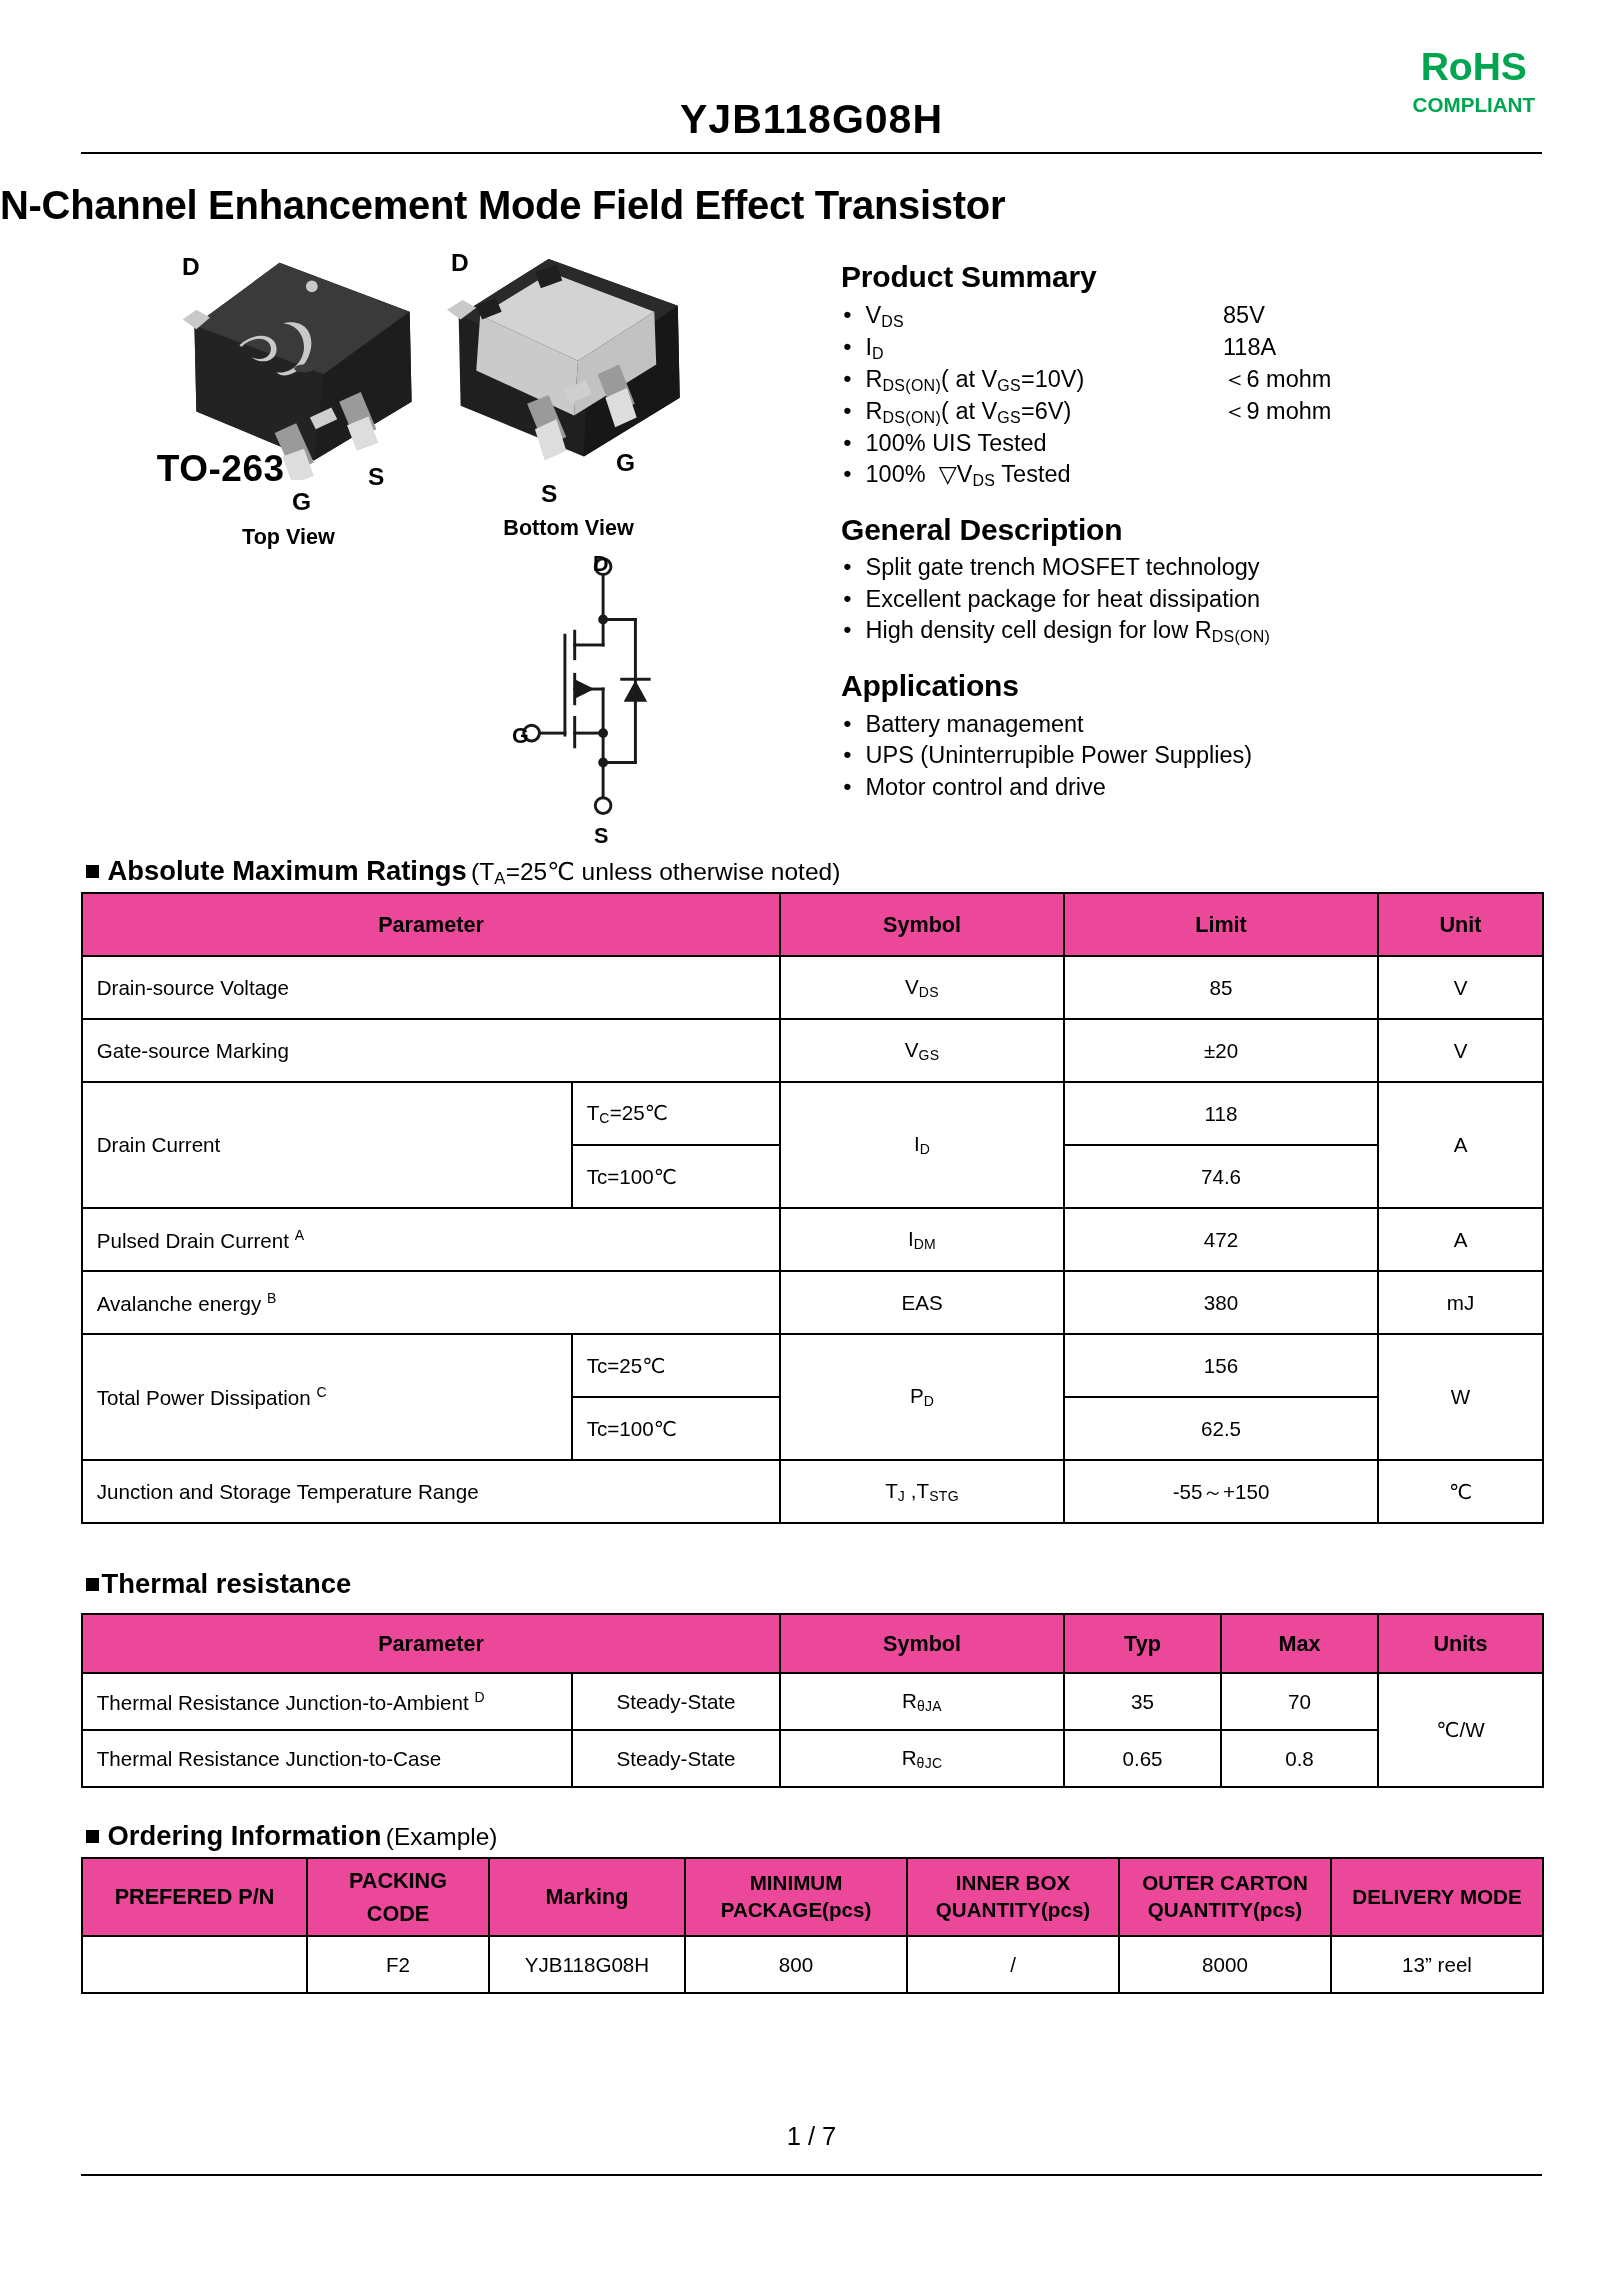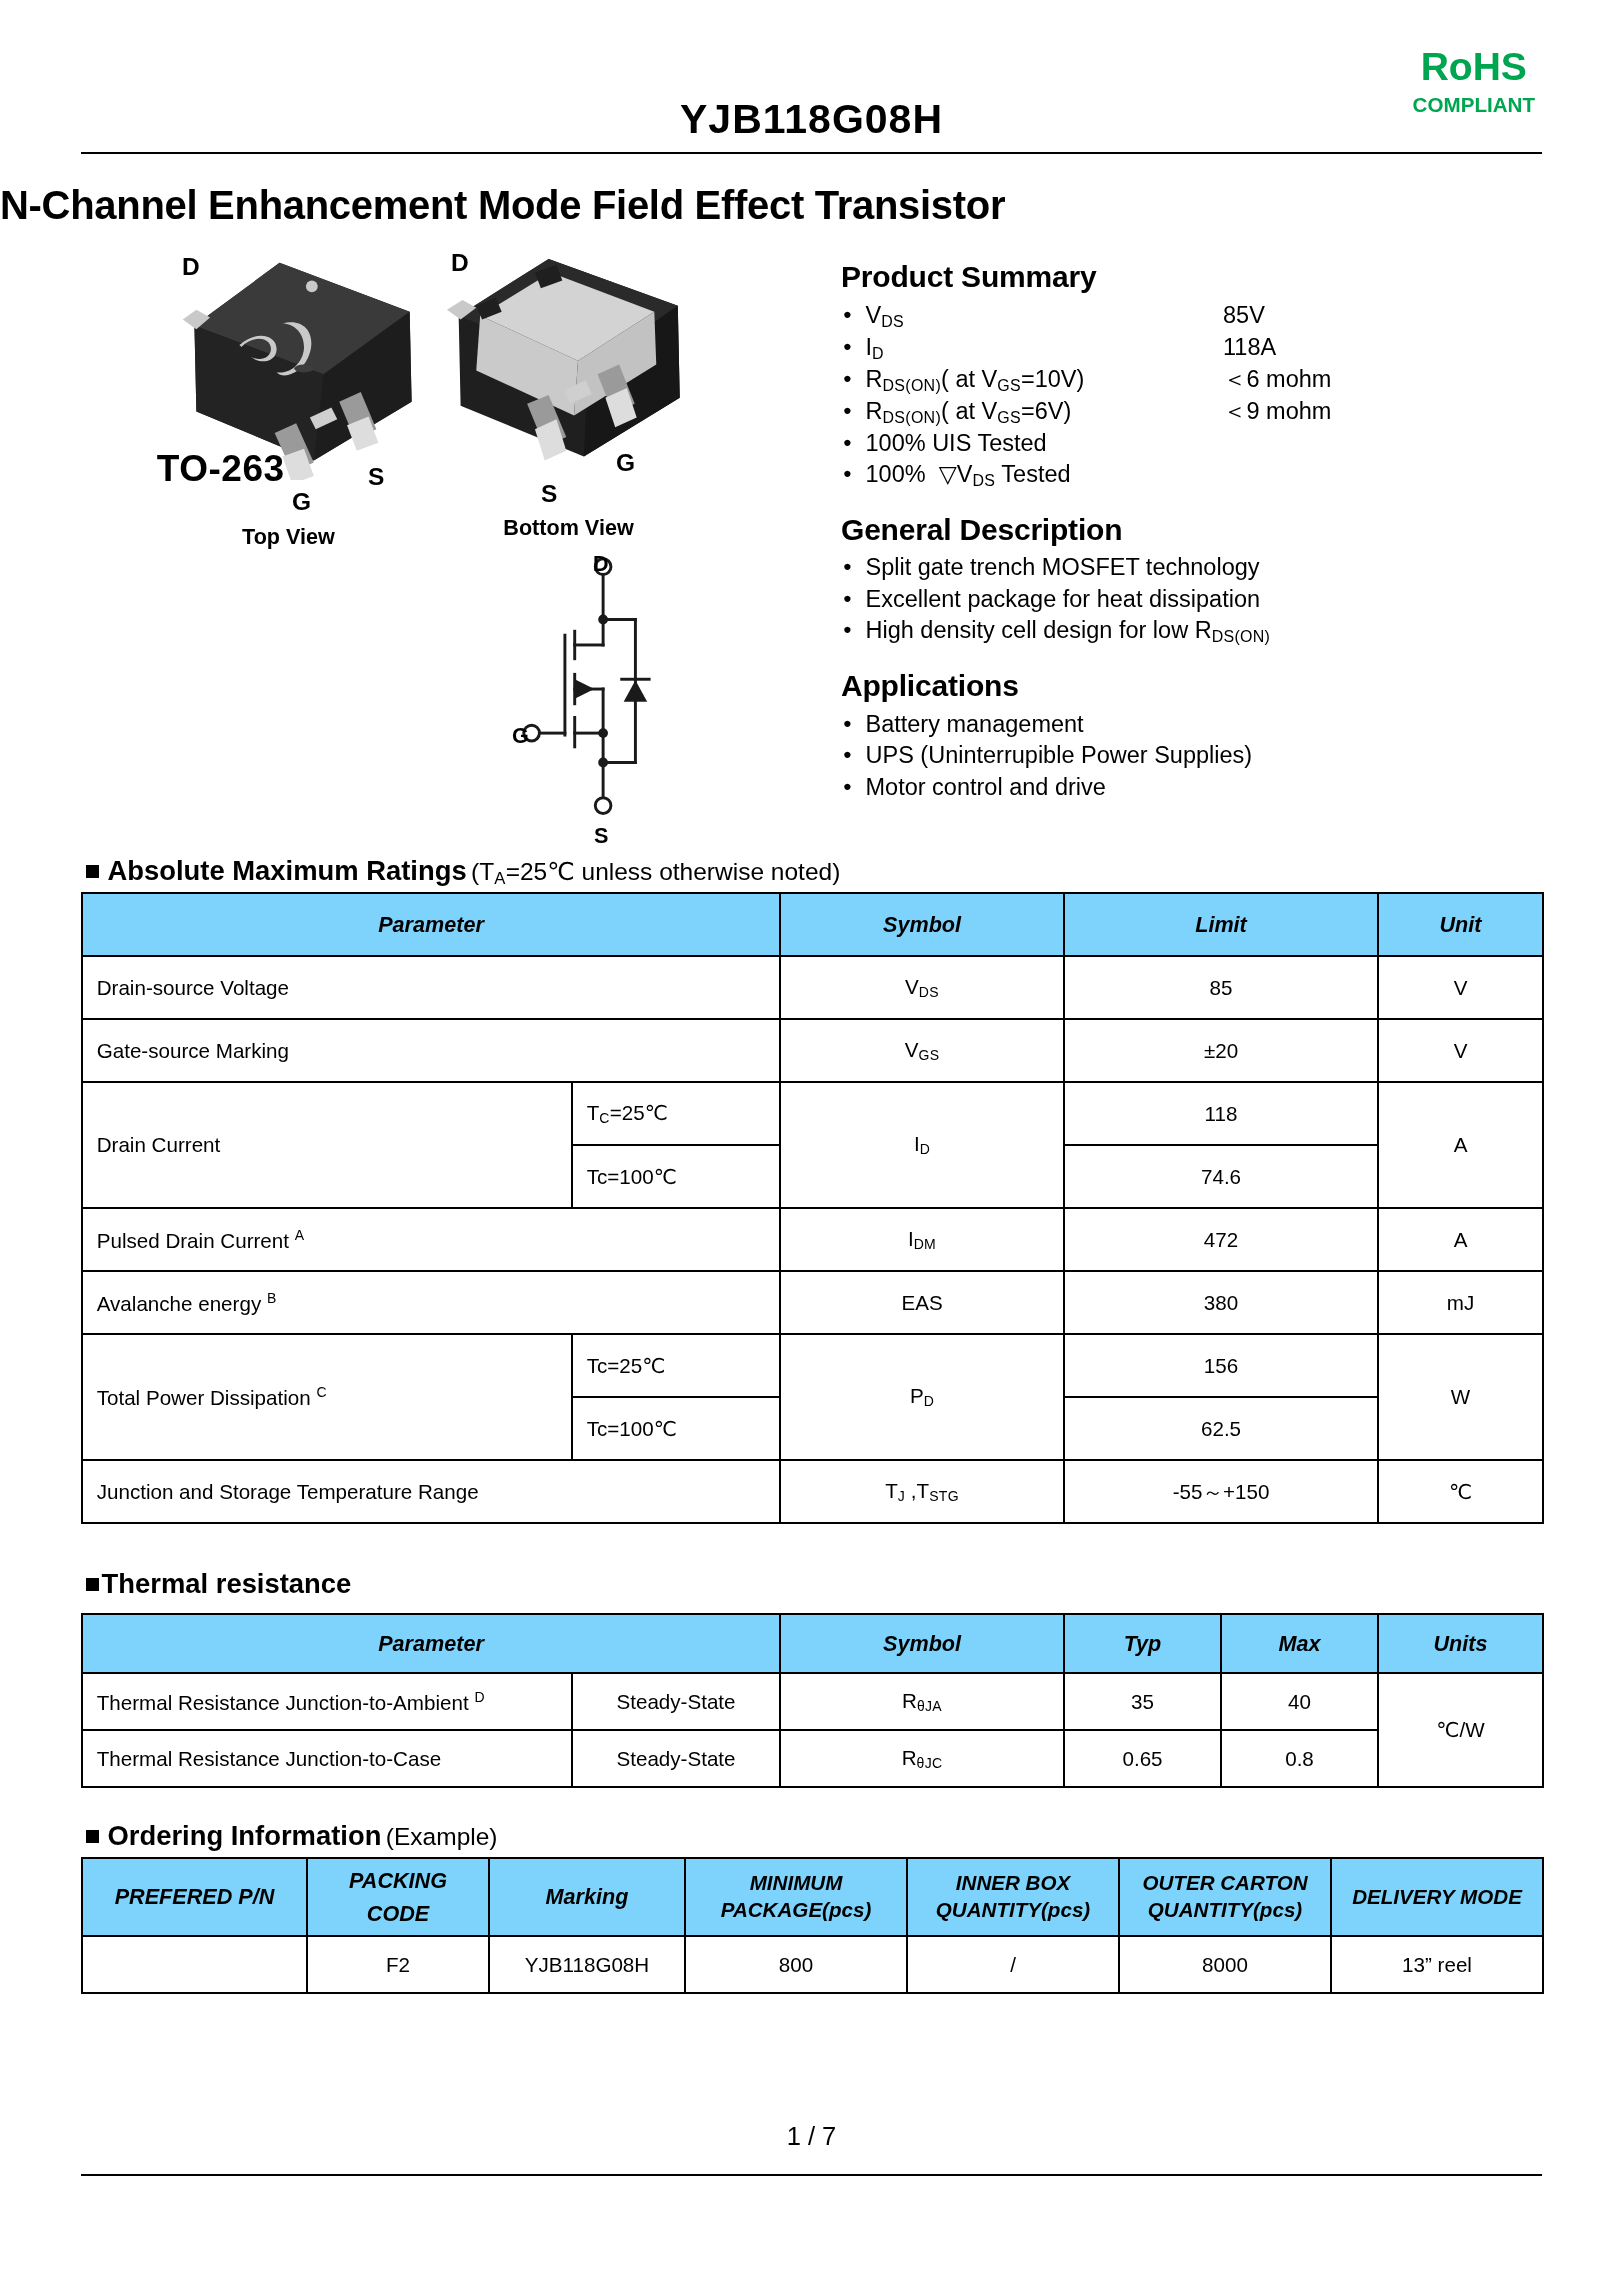--- a/index.html
+++ b/index.html
@@ -45,21 +45,21 @@
   .sect{position:absolute;font-weight:bold;}
   .sect .sq{display:inline-block;width:12.7px;height:12.7px;background:#000;vertical-align:2px;margin-right:8.8px;}
   .sect .t1{font-size:27.4px;}
   .sect .t2{font-size:24.5px;font-weight:normal;}
 
   
   table{border-collapse:collapse;position:absolute;table-layout:fixed;}
   table.bt{border:2.9px solid #000;}
   td,th{border:2px solid #000;padding:0;margin:0;text-align:center;
         font-size:20.6px;font-weight:normal;}
-  th{background:#7dd3fc;font-weight:bold;font-size:21.6px;font-style:italic;}
+  th{background:#ec4899;font-weight:bold;font-size:21.6px;}
   td.left{text-align:left;padding-left:13.7px;}
   .nb-bottom{border-bottom:none;}
 
   
   .pageno{position:absolute;left:0;right:0;top:2122px;text-align:center;font-size:25.5px;}
   .rule-bot{position:absolute;left:81px;right:81px;top:2174px;border-top:2.9px solid #000;}
 </style>
 </head>
 <body>
 
@@ -309,21 +309,21 @@
       <th>Symbol</th>
       <th>Typ</th>
       <th>Max</th>
       <th>Units</th>
     </tr>
     <tr>
       <td class="left" style="height:55px">Thermal Resistance Junction-to-Ambient <sup class="sm">D</sup></td>
       <td>Steady-State</td>
       <td>R<sub>θJA</sub></td>
       <td>35</td>
-      <td>40</td>
+      <td>70</td>
       <td rowspan="2">℃/W</td>
     </tr>
     <tr>
       <td class="left" style="height:55px">Thermal Resistance Junction-to-Case</td>
       <td>Steady-State</td>
       <td>R<sub>θJC</sub></td>
       <td>0.65</td>
       <td>0.8</td>
     </tr>
   </tbody>

